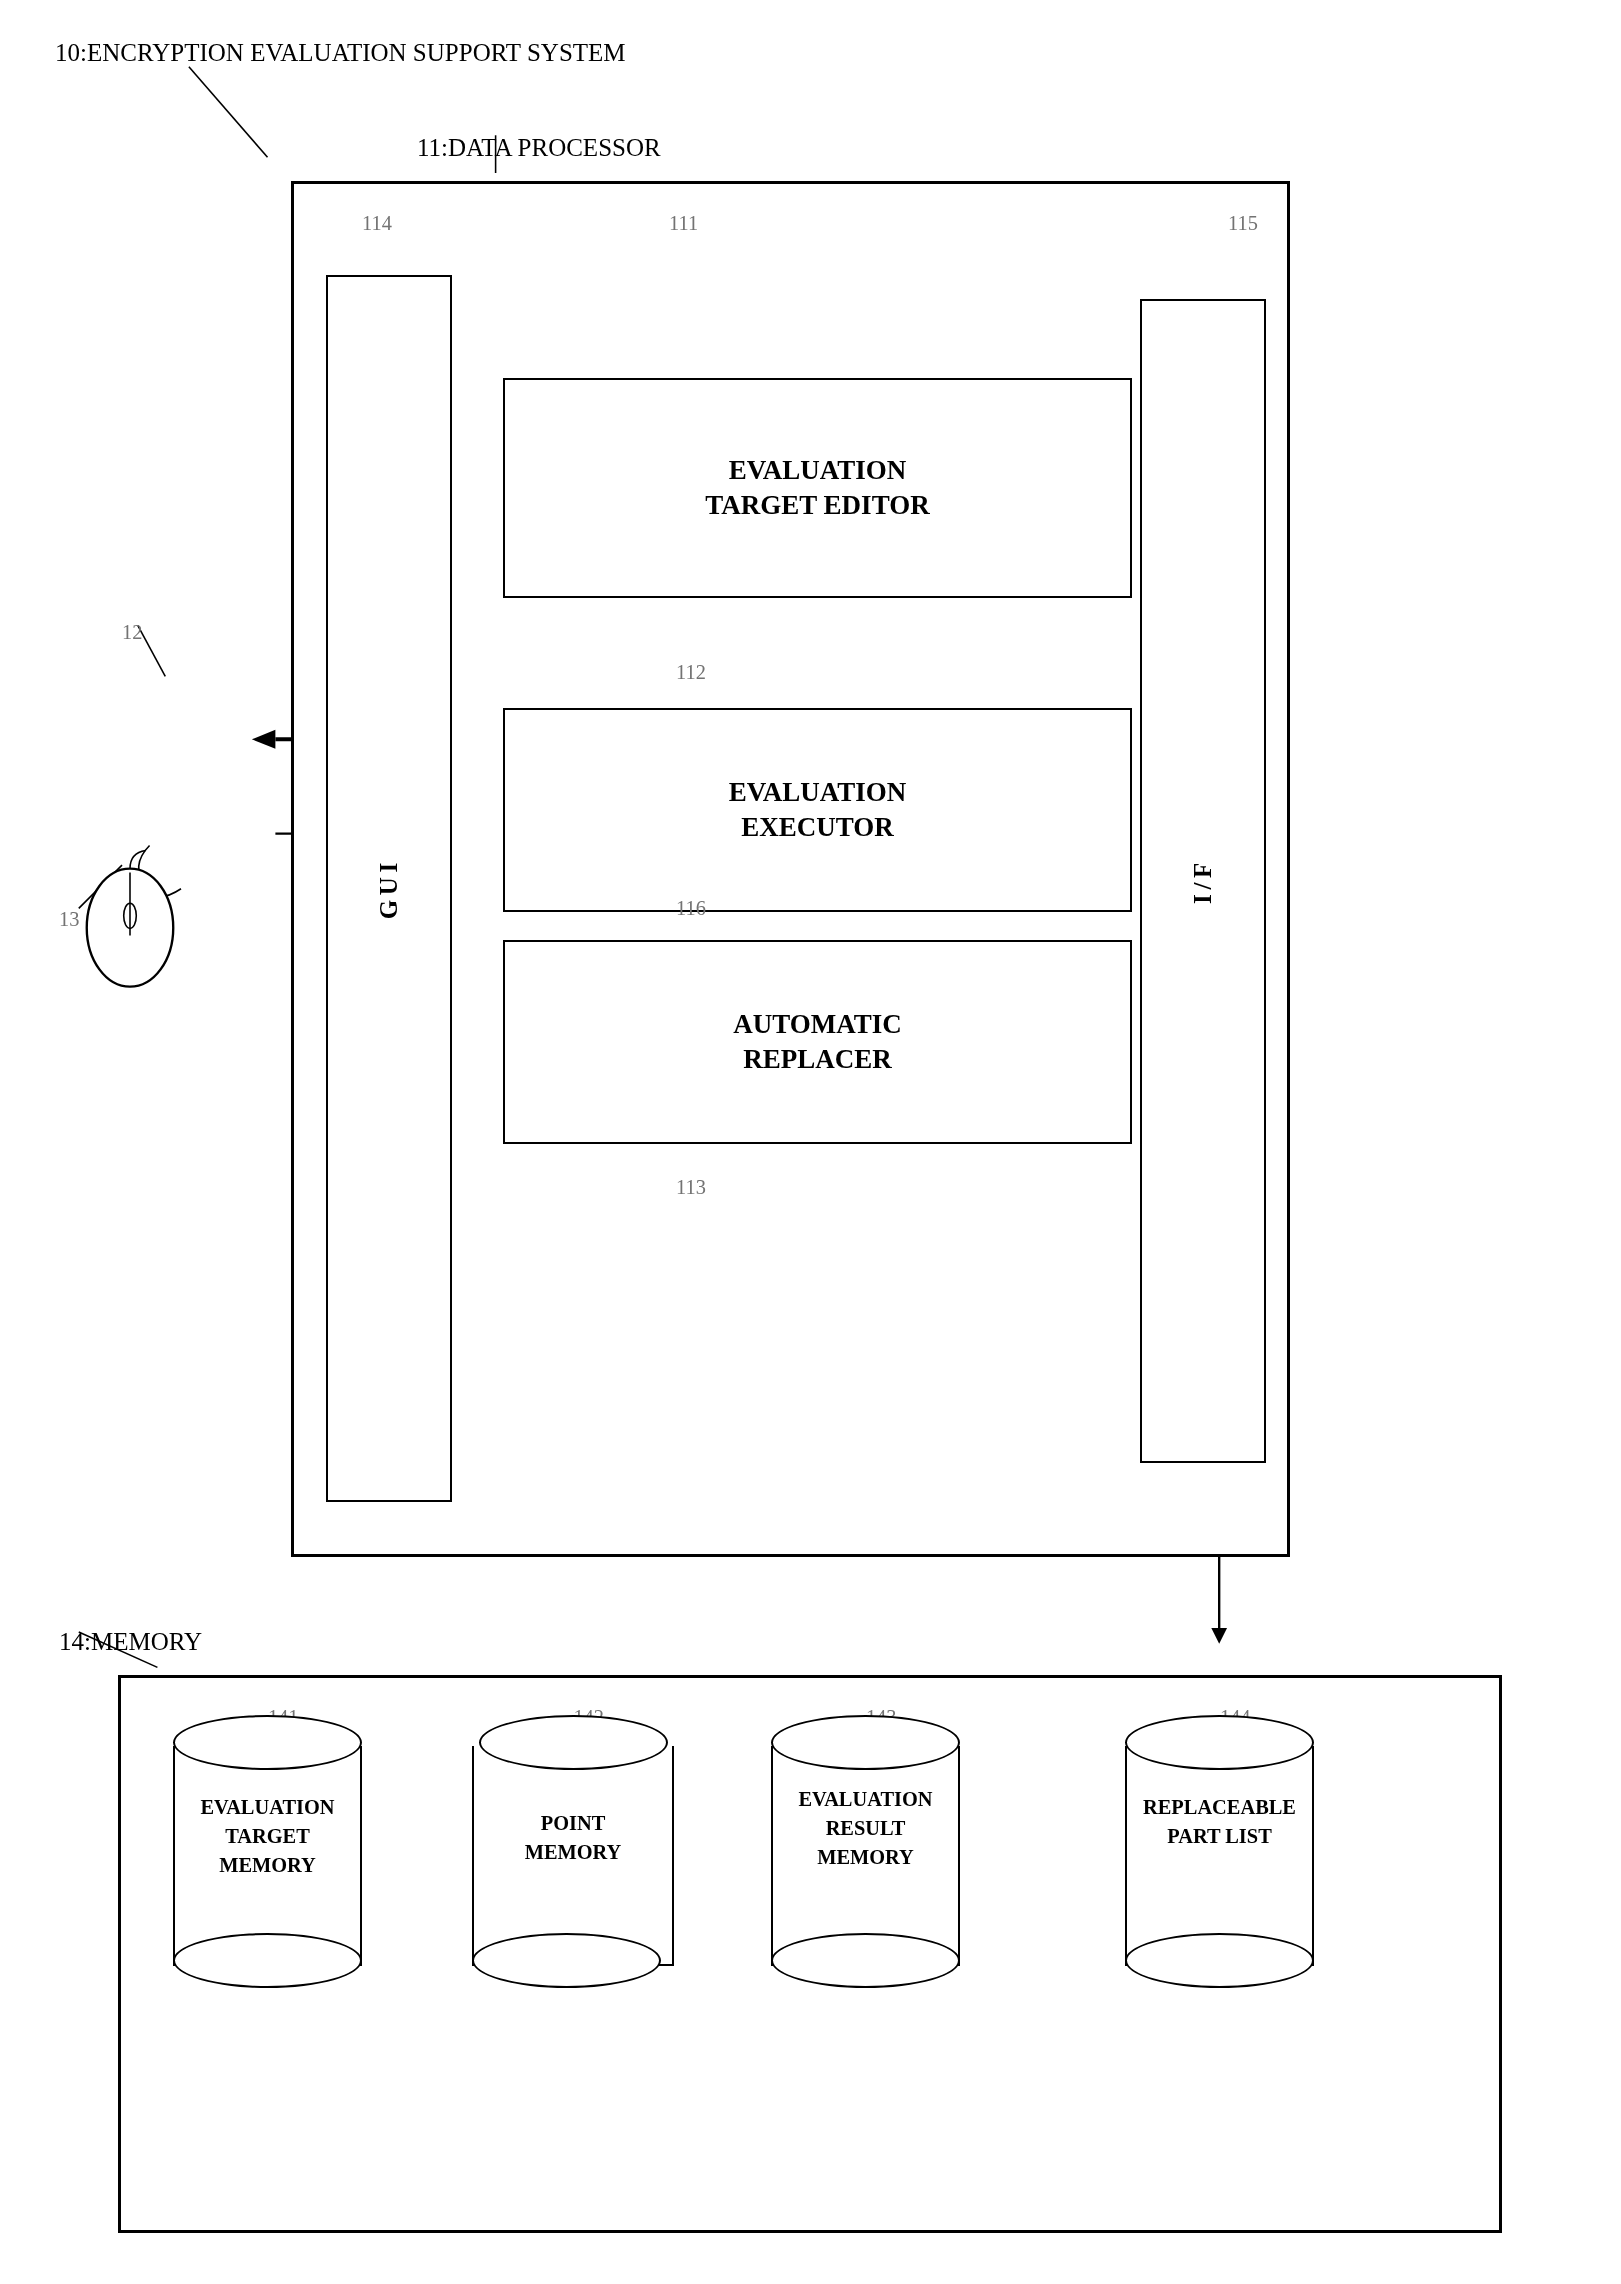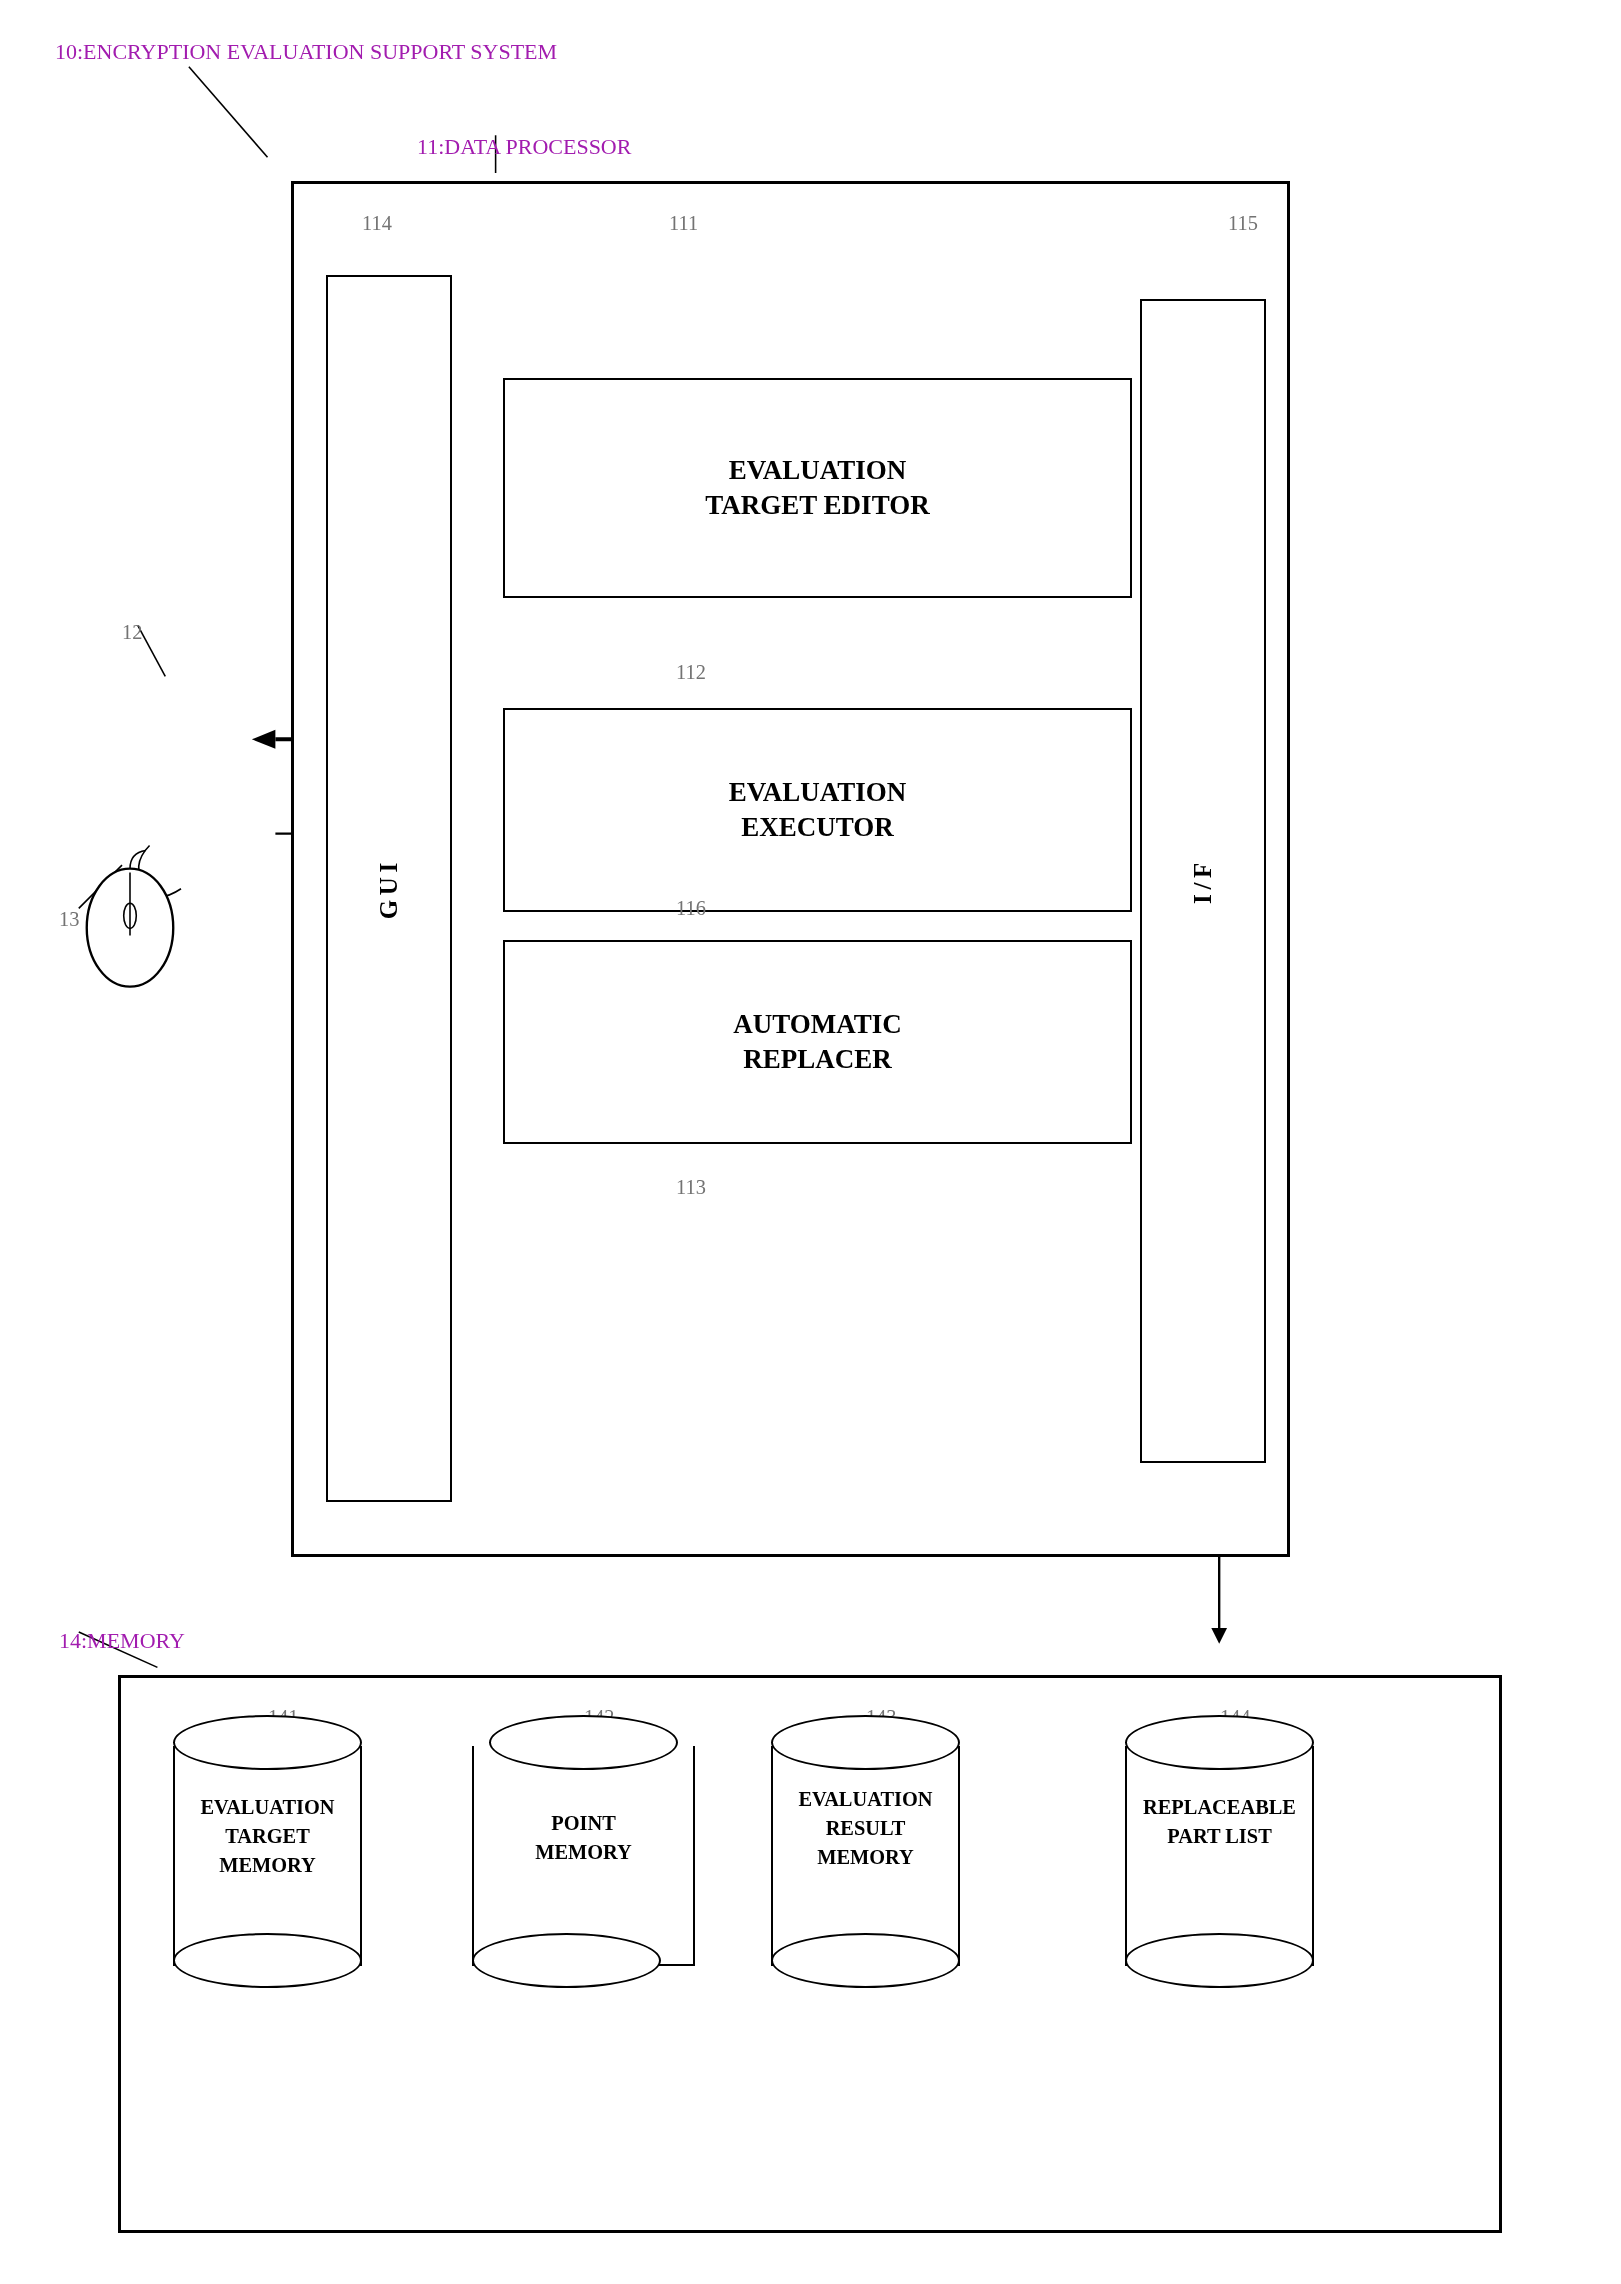--- a/index.html
+++ b/index.html
@@ -15,23 +15,23 @@
     .diagram-container {
       position: absolute;
       top: 0; left: 0;
       width: 1622px;
       height: 2284px;
     }
 
     
     .label {
       position: absolute;
-      font-size: 22px;
+      font-size: 25px;
       white-space: nowrap;
-      color: #a21caf;
+      color: #000000;
     }
 
     
     .system-box {
       position: absolute;
       border: 3.1px solid #000;
       background: #fff;
     }
 
     
@@ -276,21 +276,21 @@
       <div class="cylinder-bottom-ellipse" style="width:189px; height:55px; left:-2.4px;"></div>
       <div class="cylinder-label" style="width:173px; top:47px; left:50%; transform:translateX(-50%);">
         EVALUATION<br>TARGET<br>MEMORY
       </div>
     </div>
     <div class="ref-num" style="position:relative; top:-260px; left:15.7px; font-size:20.4px;">141</div>
   </div>
 
   <div class="cylinder" style="position:absolute; top:1715px; left:472px;">
     <div class="cylinder-top" style="width:189px; height:55px;"></div>
-    <div class="cylinder-body" style="width:223px; height:220px;padding-left:6px;">
+    <div class="cylinder-body" style="width:202px; height:220px;padding-left:6px;">
       <div class="cylinder-bottom-ellipse" style="width:189px; height:55px; left:-2.4px;"></div>
       <div class="cylinder-label" style="width:173px; top:63px; left:50%; transform:translateX(-50%);">
         POINT<br>MEMORY
       </div>
     </div>
     <div class="ref-num" style="position:relative; top:-260px; left:15.7px; font-size:20.4px;">142</div>
   </div>
 
   <div class="cylinder" style="position:absolute; top:1715px; left:771px;">
     <div class="cylinder-top" style="width:189px; height:55px;"></div>

